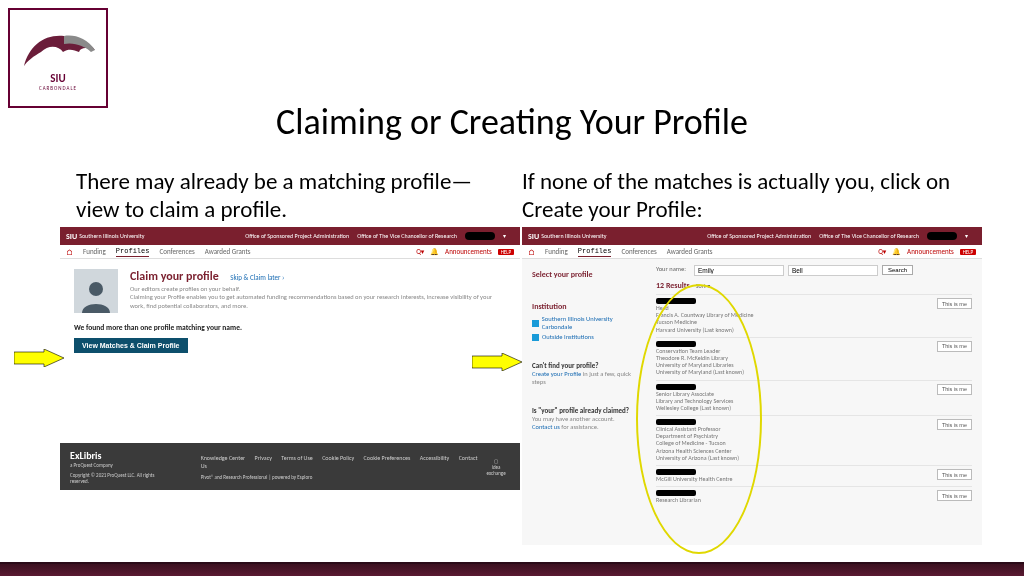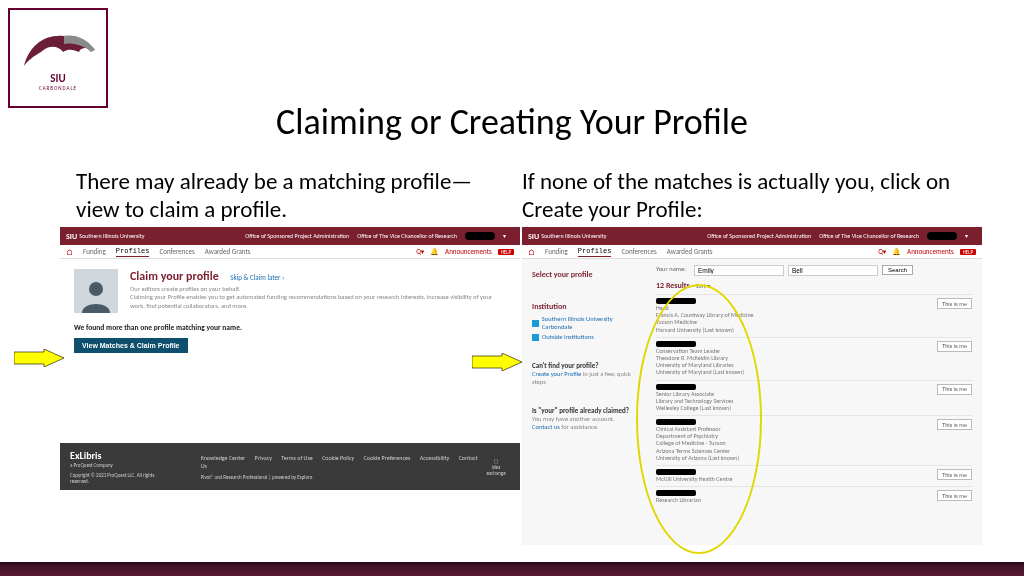--- a/index.html
+++ b/index.html
@@ -240,21 +240,21 @@
               <div>Wellesley College (Last known)</div>
             </div>
             <button class="this-me">This is me</button>
           </div>
           <div class="result">
             <div class="info">
               <span class="redact-sm"></span>
               <div>Clinical Assistant Professor</div>
               <div>Department of Psychiatry</div>
               <div>College of Medicine - Tucson</div>
-              <div>Arizona Terms Sciences Center</div>
+              <div>Arizona Health Sciences Center</div>
               <div>University of Arizona (Last known)</div>
             </div>
             <button class="this-me">This is me</button>
           </div>
           <div class="result">
             <div class="info">
               <span class="redact-sm"></span>
               <div>McGill University Health Centre</div>
             </div>
             <button class="this-me">This is me</button>

